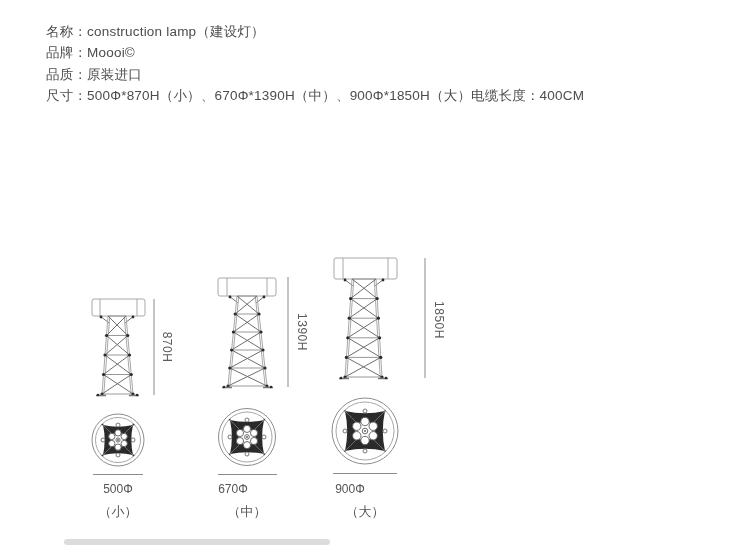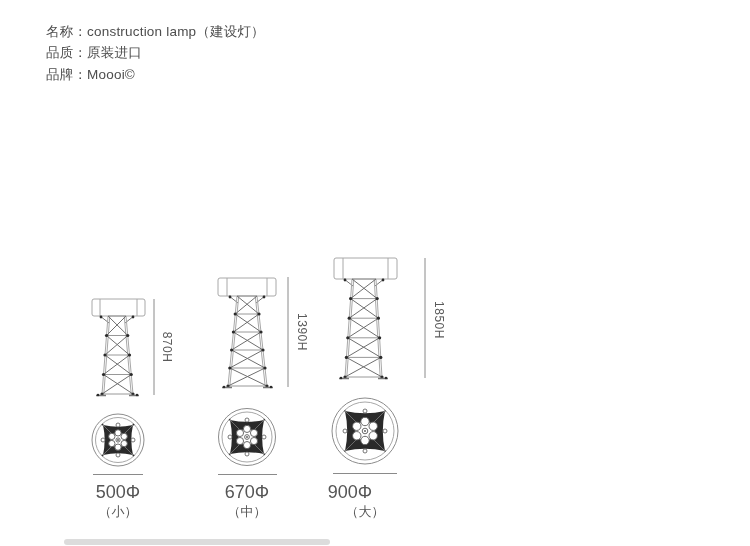--- a/index.html
+++ b/index.html
@@ -14,36 +14,37 @@
   
   svg.draw { position:absolute; overflow:visible; }
   text.dim-label { font-size:12px; fill:#5a5a5a; letter-spacing:0.5px;
                    font-family:"Liberation Sans","DejaVu Sans",sans-serif; }
 
   
   .rule { position:absolute; height:1px; background:#8a8a8a; }
 
   
   .dia-label, .size-label { position:absolute; width:80px; text-align:center; color:#555555; }
-  .dia-label  { font-size:18px; top:482px; }
+  .dia-label  { font-size:12px; top:482px; }
   .size-label { font-size:13px; top:503px; }
 
   
   .hscroll { position:absolute; left:64px; top:539px; width:266px; height:6px;
              background:#dcdcdc; border-radius:3px; }
 </style>
 </head>
 <body>
 
 <div id="stage">
 
   <div class="specs">
     <div class="spec-line">名称：construction lamp（建设灯）</div>
+    <div class="spec-line">品牌：Moooi©</div>
     <div class="spec-line">品质：原装进口</div>
-    <div class="spec-line">品牌：Moooi©</div>
+    <div class="spec-line">尺寸：500Φ*870H（小）、670Φ*1390H（中）、900Φ*1850H（大）电缆长度：400CM</div>
   </div>
 
   <svg class="draw" id="front-0" style="left:85px;top:294px" width="95" height="108">
     <g class="truss">
         <rect x="7" y="5" width="53" height="17" rx="2" fill="#fff" stroke="#a8a8a8" stroke-width="1"></rect>
         <line x1="15" y1="5" x2="15" y2="22" stroke="#a8a8a8" stroke-width="1"></line>
         <line x1="52" y1="5" x2="52" y2="22" stroke="#a8a8a8" stroke-width="1"></line>
         <line x1="24" y1="29" x2="15" y2="22" stroke="#777" stroke-width="1"></line>
         <line x1="40" y1="29" x2="49" y2="22" stroke="#777" stroke-width="1"></line>
         <circle cx="16" cy="23" r="1.4" fill="#2b2b2b"></circle>
@@ -255,21 +256,21 @@
         <circle cx="38" cy="38" r="2.8000000000000003" fill="#fff" stroke="#5a5a5a" stroke-width="0.9"></circle>
         <circle cx="38" cy="38" r="1" fill="#666"></circle>
       </g>
     </svg>
 
   <div class="rule" style="left:93px;top:474px;width:50px"></div>
   <div class="rule" style="left:218px;top:474px;width:59px"></div>
   <div class="rule" style="left:333px;top:473px;width:64px"></div>
 
   <div class="dia-label" style="left:78px">500Φ</div>
-  <div class="dia-label" style="left:207px">670Φ</div>
+  <div class="dia-label" style="left:193px">670Φ</div>
   <div class="dia-label" style="left:310px">900Φ</div>
 
   <div class="size-label" style="left:78px">（小）</div>
   <div class="size-label" style="left:207px">（中）</div>
   <div class="size-label" style="left:325px">（大）</div>
 
   <div class="hscroll"></div>
 </div>
 
 </body></html>

